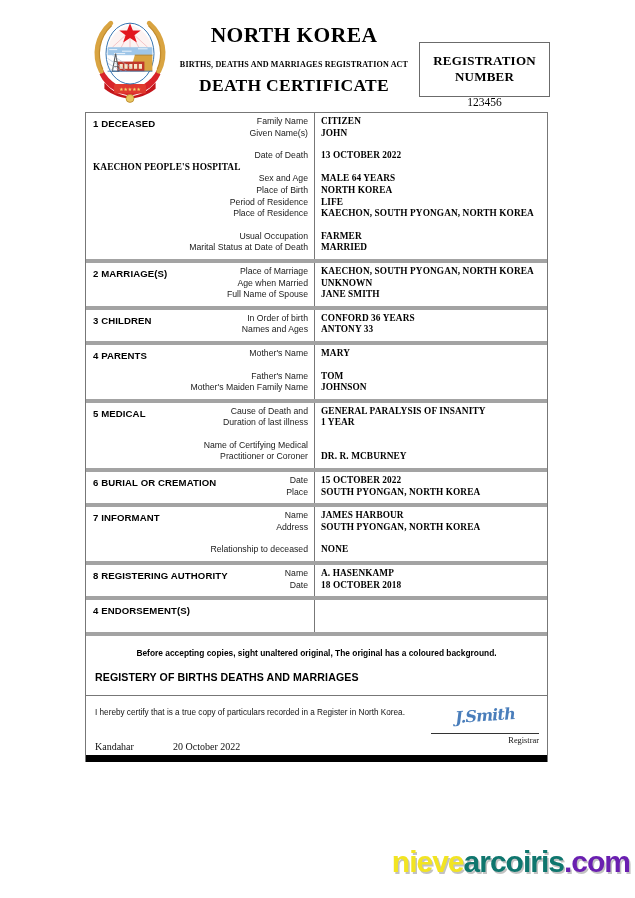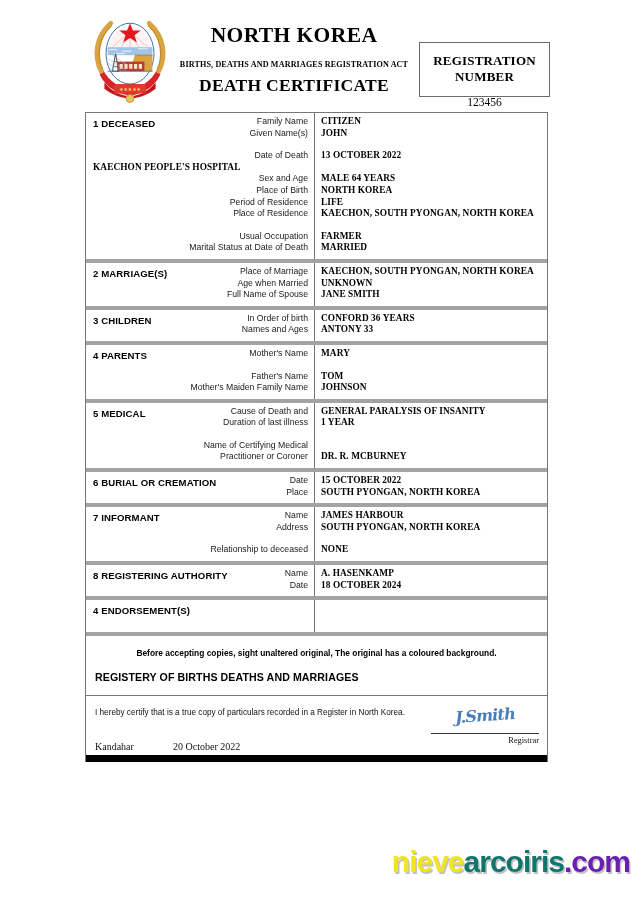--- a/index.html
+++ b/index.html
@@ -451,21 +451,21 @@
       <div class="section">
         <div class="vrule"></div>
         <div class="sec-head">8 REGISTERING AUTHORITY</div>
         <div class="rows sec-inline">
           <div class="row">
             <div class="lbl">Name</div>
             <div class="val">A. HASENKAMP</div>
           </div>
           <div class="row">
             <div class="lbl">Date</div>
-            <div class="val">18 OCTOBER 2024</div>
+            <div class="val">18 OCTOBER 2018</div>
           </div>
         </div>
       </div>
       <div class="section">
         <div class="vrule"></div>
         <div class="sec-head">4 ENDORSEMENT(S)</div>
         <div style="height: 16px;"></div>
       </div>
       <div class="footer-panel">
         <div class="notice">Before accepting copies, sight unaltered original, The original has a coloured background.</div>

